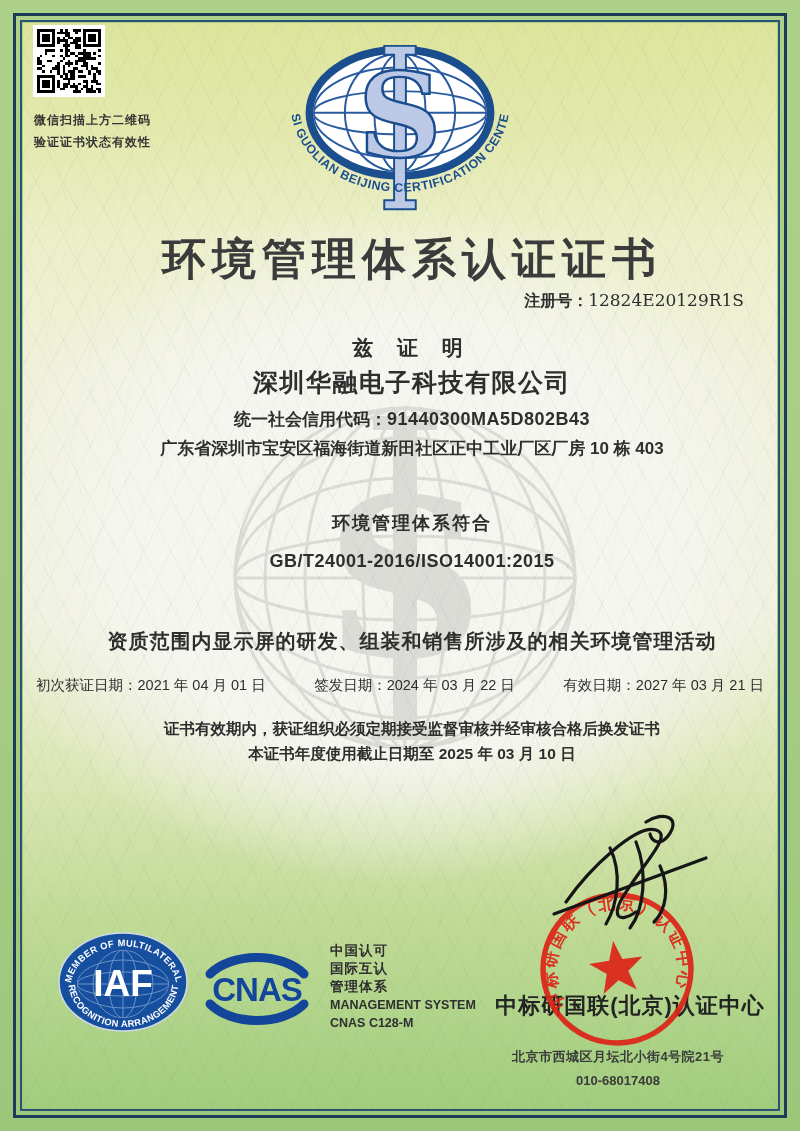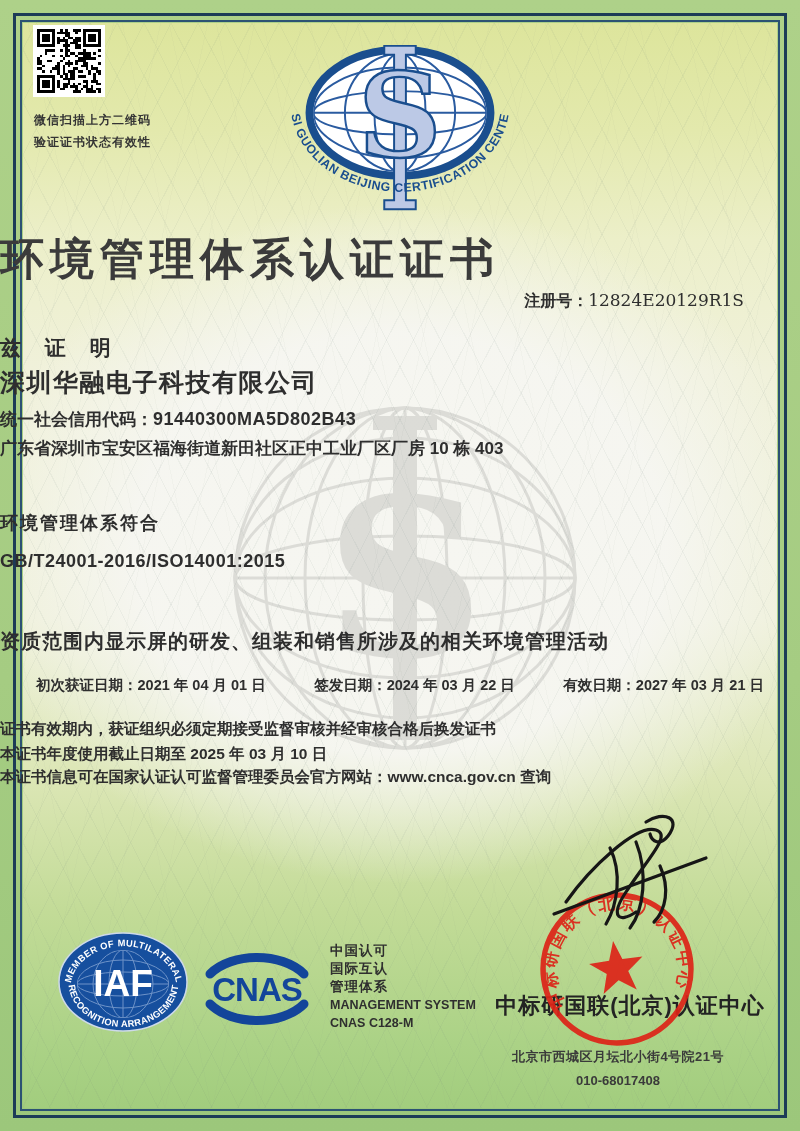--- a/index.html
+++ b/index.html
@@ -14,42 +14,42 @@
       linear-gradient(180deg,#dde59c 0%,#e3e9ad 10%,#ecefc9 20%,#f0f1da 32%,#eef0d8 55%,#dbe6b4 70%,#c2db97 82%,#abd286 94%,#a2cd7e 100%);
   }
   .guilloche { position:absolute; inset:23px; opacity:.55; pointer-events:none;
     background:
       repeating-linear-gradient(63deg, rgba(110,130,125,0.13) 0 1px, transparent 1px 24px),
       repeating-linear-gradient(-63deg, rgba(110,130,125,0.13) 0 1px, transparent 1px 24px),
       repeating-linear-gradient(78deg, rgba(140,150,140,0.08) 0 1px, transparent 1px 46px),
       repeating-linear-gradient(-78deg, rgba(140,150,140,0.08) 0 1px, transparent 1px 46px);
   }
   .abs { position:absolute; }
-  .ctr { left:0; right:0; text-align:left; color:#2e2e2e; }
+  .ctr { left:0; right:0; text-align:center; color:#2e2e2e;padding-left:24px; }
   .qr-box { left:33px; top:25px; width:72px; height:72px; background:#fff; padding:4px; }
   .qr-box svg { width:100%; height:100%; display:block; }
   .qr-cap { left:34px; color:#343434; font-size:12px; font-weight:bold; letter-spacing:1px;
             font-family:"Liberation Serif","DejaVu Serif",serif; }
   .cap1 { top:112px;font-family:Liberation Mono, monospace; } .cap2 { top:134px; }
   .csi-logo { left:280px; top:38px; width:240px; height:182px; }
   .title { top:230px; font-size:44px; font-weight:bold; letter-spacing:6px; color:#3b3b3b; }
   .regline { right:56px; top:290px; font-size:16px; color:#2e2e2e; white-space:nowrap; }
   .regline .lbl { font-weight:bold; }
   .regline .val { font-family:"DejaVu Serif","Liberation Serif",serif; font-size:17px; }
   .certify { top:334px; font-size:21px; font-weight:bold; letter-spacing:9px; }
   .company { top:366px; font-size:25px; font-weight:bold; letter-spacing:1.5px; }
   .credit  { top:408px; font-size:17px; font-weight:bold; }
   .credit .code { font-size:18px; letter-spacing:.5px; }
   .addr    { top:437px; font-size:17px; font-weight:bold; }
   .conform { top:511px; font-size:18px; font-weight:bold; letter-spacing:2px; }
   .standard{ top:551px; font-size:18px; font-weight:bold; letter-spacing:.5px; }
   .scopehead{ top:594px; font-size:18px; font-weight:bold; letter-spacing:1px; }
   .scope   { top:628px; font-size:20px; font-weight:bold; letter-spacing:1px; }
   .dates { top:676px; left:36px; right:36px; display:flex; justify-content:space-between;
-           font-size:14.5px; font-weight:bold; color:#2e2e2e; }
+           font-size:14.5px; font-weight:normal; color:#2e2e2e; }
   .note { font-size:15.5px; font-weight:bold; }
   .note1 { top:719px; } .note2 { top:744px; } .note3 { top:767px; }
   .watermark { left:225px; top:398px; width:360px; height:360px; opacity:.14; z-index:0; }
   .txt { z-index:2; }
   .orgname { left:482px; top:991px; width:296px; text-align:center; font-size:22px;
              font-weight:bold; color:#232323; letter-spacing:1px; z-index:4; }
   .seal { left:536px; top:888px; width:162px; height:162px; z-index:5; opacity:.92;
           transform:rotate(-8deg); }
   .sig  { left:548px; top:806px; width:168px; height:128px; z-index:6; }
   .iaf-logo { left:57px; top:932px; width:133px; height:100px; }
@@ -338,21 +338,20 @@
   <div class="abs ctr scope txt">资质范围内显示屏的研发、组装和销售所涉及的相关环境管理活动</div>
 
   <div class="abs dates txt">
     <span>初次获证日期：2021 年 04 月 01 日</span>
     <span>签发日期：2024 年 03 月 22 日</span>
     <span>有效日期：2027 年 03 月 21 日</span>
   </div>
 
   <div class="abs ctr note note1 txt">证书有效期内，获证组织必须定期接受监督审核并经审核合格后换发证书</div>
   <div class="abs ctr note note2 txt">本证书年度使用截止日期至 2025 年 03 月 10 日</div>
-  <div class="abs ctr note note3 txt">本证书信息可在国家认证认可监督管理委员会官方网站：www.cnca.gov.cn 查询</div>
 
   <svg class="abs sig" viewBox="0 0 168 128">
     <g stroke="#161616" stroke-width="3.2" fill="none" stroke-linecap="round">
       <path d="M18 96 C 42 62 88 18 108 24 C 124 29 100 52 78 86 C 62 110 70 118 88 106"></path>
       <path d="M62 42 C 74 66 70 98 58 118"></path>
       <path d="M88 36 C 100 66 96 104 82 122"></path>
       <path d="M6 108 L 158 52"></path>
       <path d="M98 16 C 116 4 134 12 120 30 C 112 40 104 36 102 28"></path>
       <path d="M112 60 C 122 82 118 104 106 116"></path>
     </g>

